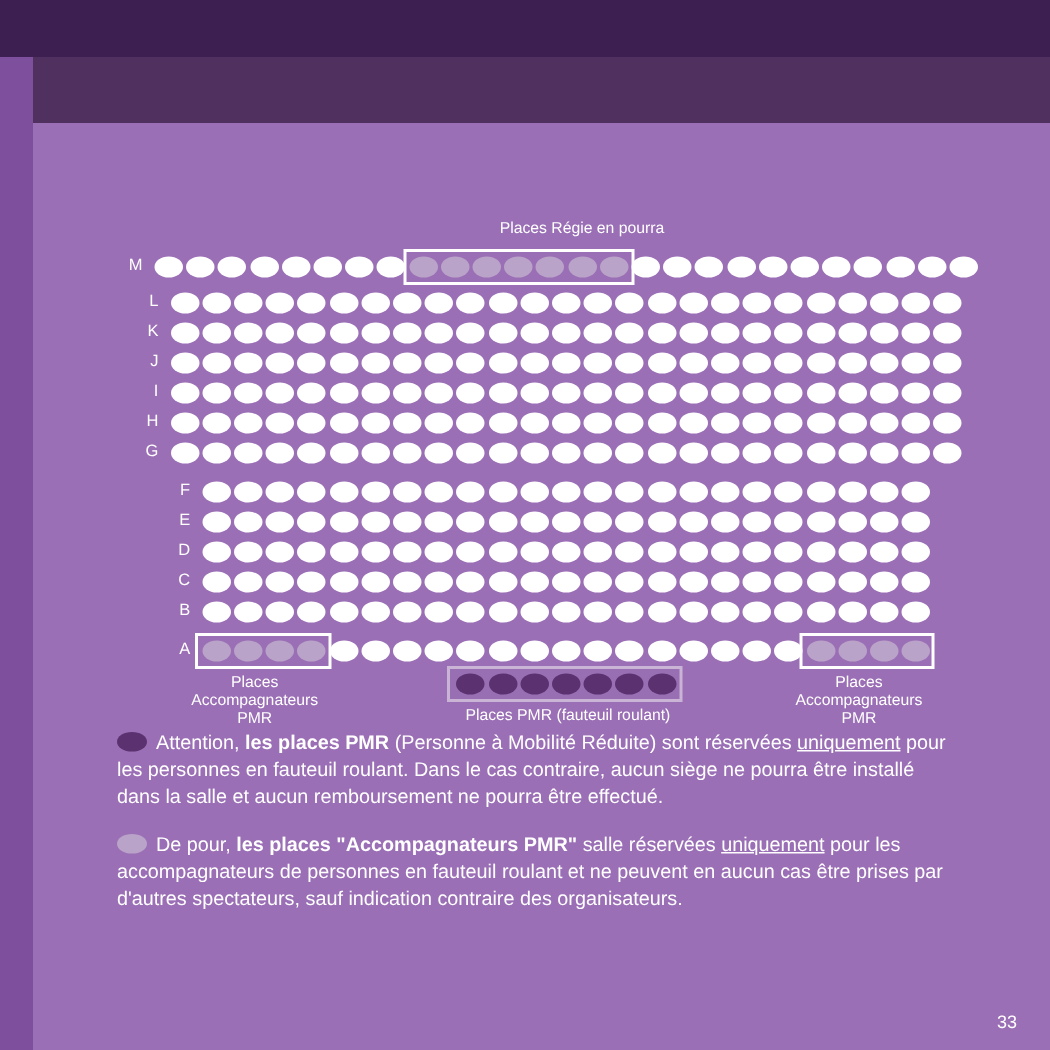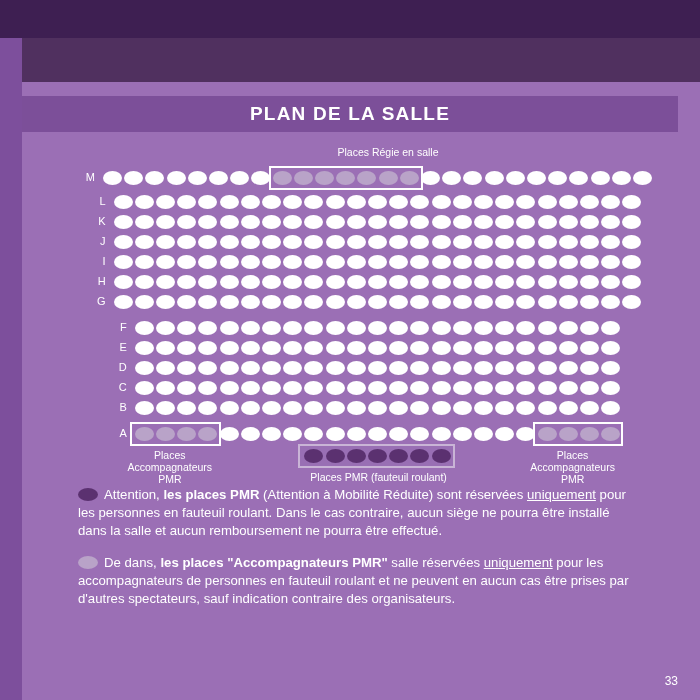--- a/index.html
+++ b/index.html
@@ -151,26 +151,23 @@
 </style>
 </head>
 <body>
 
 <div class="page">
 
   <div class="band-dark"></div>
   <div class="band-mid"></div>
   <div class="left-rail"></div>
 
-  <div class="title-bar">
-    <span class="title">PLAN DE LA SALLE</span>
-  </div>
 
   <div class="seatmap">
-    <div class="regie-label">Places Régie en salle</div>
+    <div class="regie-label">Places Régie en pourra</div>
     <div id="seat-layer">
         <div class="rowlabel" style="left: 16px; top: 25px;">M</div>
         <div class="seat" style="left: 40px; top: 25px;"></div>
         <div class="seat" style="left: 61.2px; top: 25px;"></div>
         <div class="seat" style="left: 82.4px; top: 25px;"></div>
         <div class="seat" style="left: 103.6px; top: 25px;"></div>
         <div class="seat" style="left: 124.8px; top: 25px;"></div>
         <div class="seat" style="left: 146px; top: 25px;"></div>
         <div class="seat" style="left: 167.2px; top: 25px;"></div>
         <div class="seat" style="left: 188.4px; top: 25px;"></div>
@@ -504,21 +501,21 @@
         <div class="seat pmr" style="left: 347.4px; top: 303px;"></div>
         <div class="seat pmr" style="left: 368.6px; top: 303px;"></div>
         <div class="caption" style="left: 26.8px; top: 303px; width: 160px;">Places<br>Accompagnateurs<br>PMR</div>
         <div class="caption" style="left: 429.6px; top: 303px; width: 160px;">Places<br>Accompagnateurs<br>PMR</div>
         <div class="caption" style="left: 201.4px; top: 325px; width: 228.4px;">Places PMR (fauteuil roulant)</div>
       </div>
   </div>
 
   <div class="legend">
     <p>
-      <span class="dot pmr"></span><span>Attention, </span><b>les places PMR</b><span> (Attention à Mobilité Réduite) sont réservées </span><u>uniquement</u><span> pour les personnes en fauteuil roulant. Dans le cas contraire, aucun siège ne pourra être installé dans la salle et aucun remboursement ne pourra être effectué.</span>
+      <span class="dot pmr"></span><span>Attention, </span><b>les places PMR</b><span> (Personne à Mobilité Réduite) sont réservées </span><u>uniquement</u><span> pour les personnes en fauteuil roulant. Dans le cas contraire, aucun siège ne pourra être installé dans la salle et aucun remboursement ne pourra être effectué.</span>
     </p>
     <p>
-      <span class="dot acc"></span><span>De dans, </span><b>les places "Accompagnateurs PMR"</b><span> salle réservées </span><u>uniquement</u><span> pour les accompagnateurs de personnes en fauteuil roulant et ne peuvent en aucun cas être prises par d'autres spectateurs, sauf indication contraire des organisateurs.</span>
+      <span class="dot acc"></span><span>De pour, </span><b>les places "Accompagnateurs PMR"</b><span> salle réservées </span><u>uniquement</u><span> pour les accompagnateurs de personnes en fauteuil roulant et ne peuvent en aucun cas être prises par d'autres spectateurs, sauf indication contraire des organisateurs.</span>
     </p>
   </div>
 
   <div class="pagenum">33</div>
 </div>
 
 </body></html>

